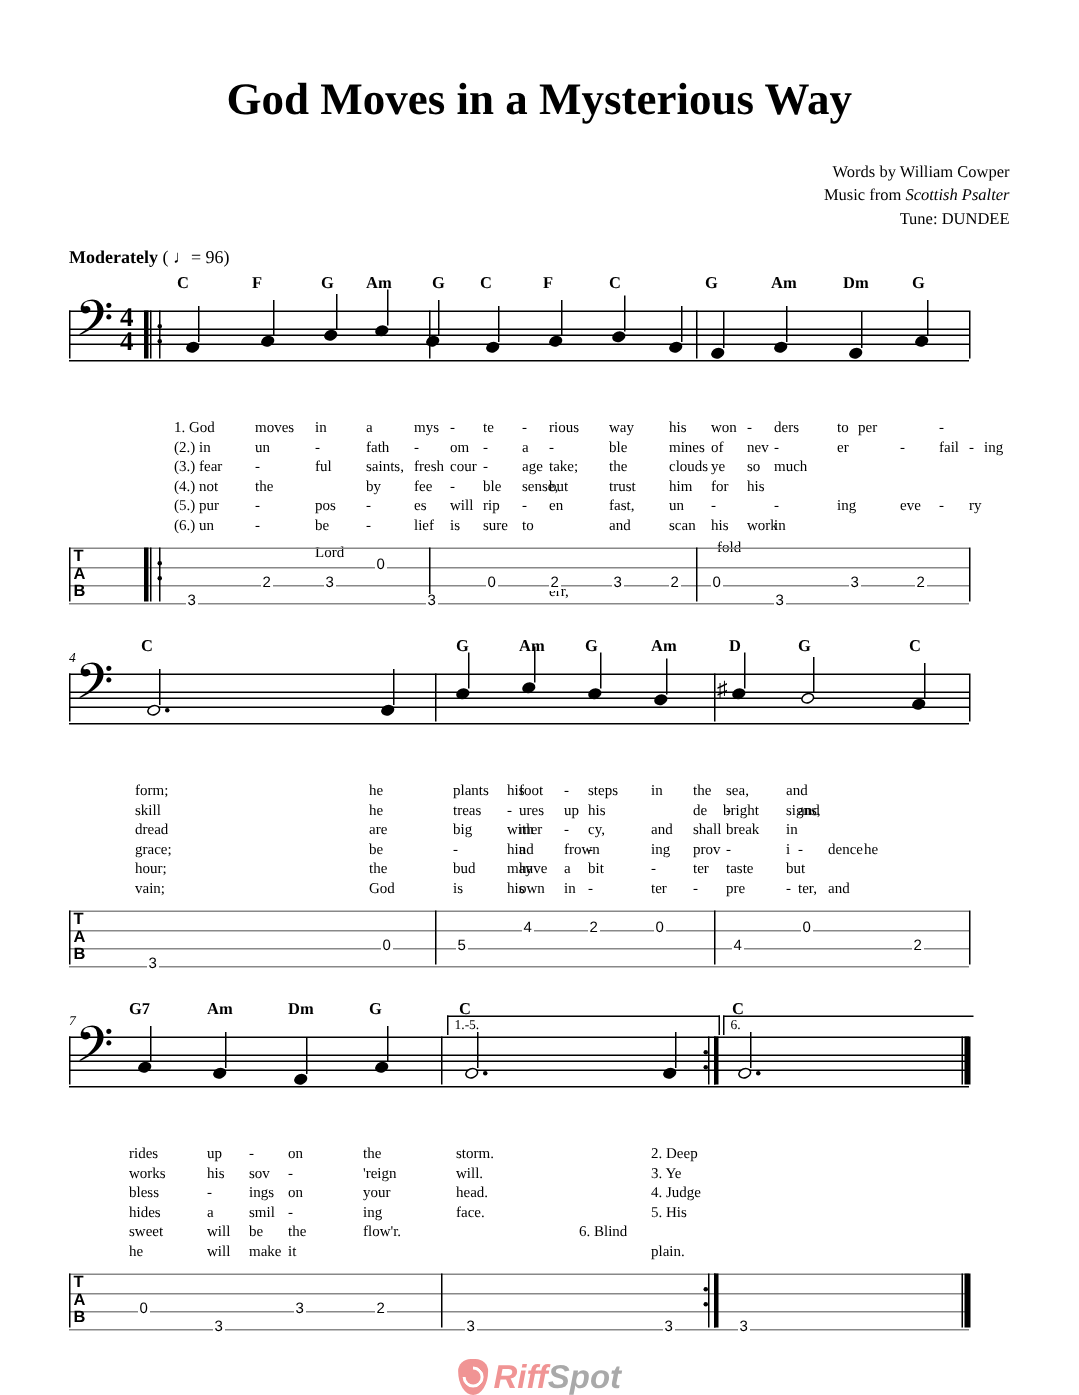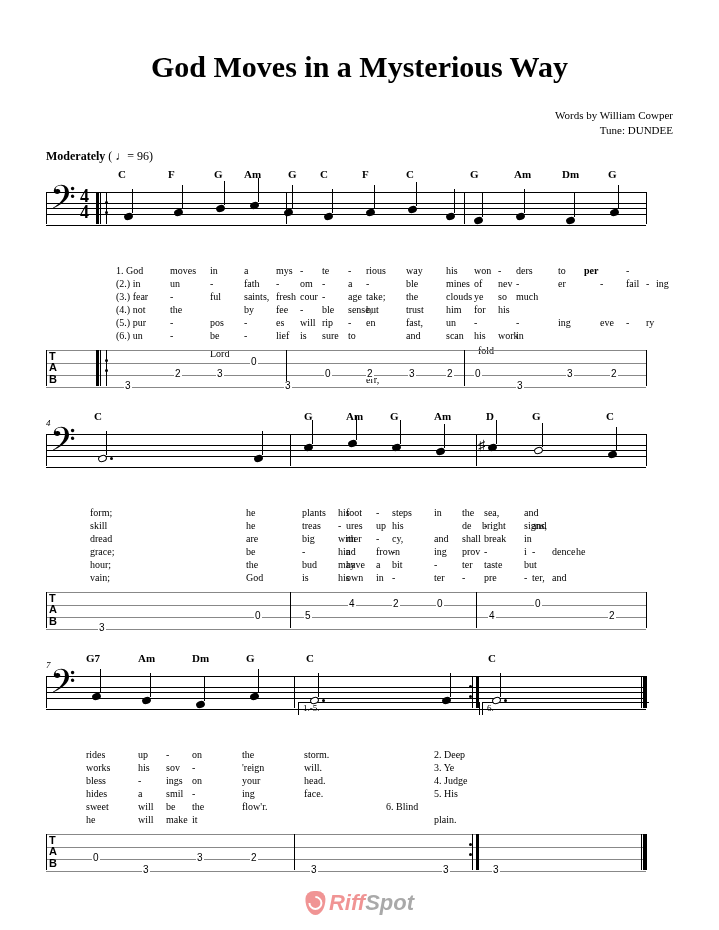--- a/index.html
+++ b/index.html
@@ -119,21 +119,20 @@
     top:-6px;
   }
   .volta{
     position:absolute;
     top:-4px;
     height:12px;
     border-left:1px solid #000;
     border-top:1px solid #000;
     font-size:9px;
     padding-left:4px;
-    margin-top:40px;
   }
   .volta.closed{ border-right:1px solid #000;}
   
   .chords{
     display:flex;
     font-size:11px;
     font-weight:700;
     height:14px;
     position:relative;
   }
@@ -210,20 +209,23 @@
   }
 </style>
 </head>
 <body>
 
 <div class="page">
   <h1 class="title">God Moves in a Mysterious Way</h1>
 
   <div class="credits">
     <div>Words by William Cowper</div>
+    <div>
+      <span>Music from </span><span class="italic">Scottish Psalter</span>
+    </div>
     <div>Tune: DUNDEE</div>
   </div>
 
   <div class="tempo">
     <span>Moderately</span>
     <span class="note-glyph">( ♩= 96)</span>
   </div>
 
   <div id="systems">
       <div class="system">
@@ -321,21 +323,21 @@
             <span style="left: 254px;">-</span>
             <span style="left: 276px;">te</span>
             <span style="left: 302px;">-</span>
             <span style="left: 320px;">rious</span>
             <span style="left: 360px;">way</span>
             <span style="left: 400px;">his</span>
             <span style="left: 428px;">won</span>
             <span style="left: 452px;">-</span>
             <span style="left: 470px;">ders</span>
             <span style="left: 512px;">to</span>
-            <span style="left: 538px; font-weight: bold;">per</span>
+            <span style="left: 526px;">per</span>
             <span style="left: 580px;">-</span>
           </div>
           <div class="lyric-row">
             <span style="left: 70px;">(2.)   in</span>
             <span style="left: 124px;">un</span>
             <span style="left: 164px;">-</span>
             <span style="left: 198px;">fath</span>
             <span style="left: 230px;">-</span>
             <span style="left: 254px;">om</span>
             <span style="left: 276px;">-</span>

